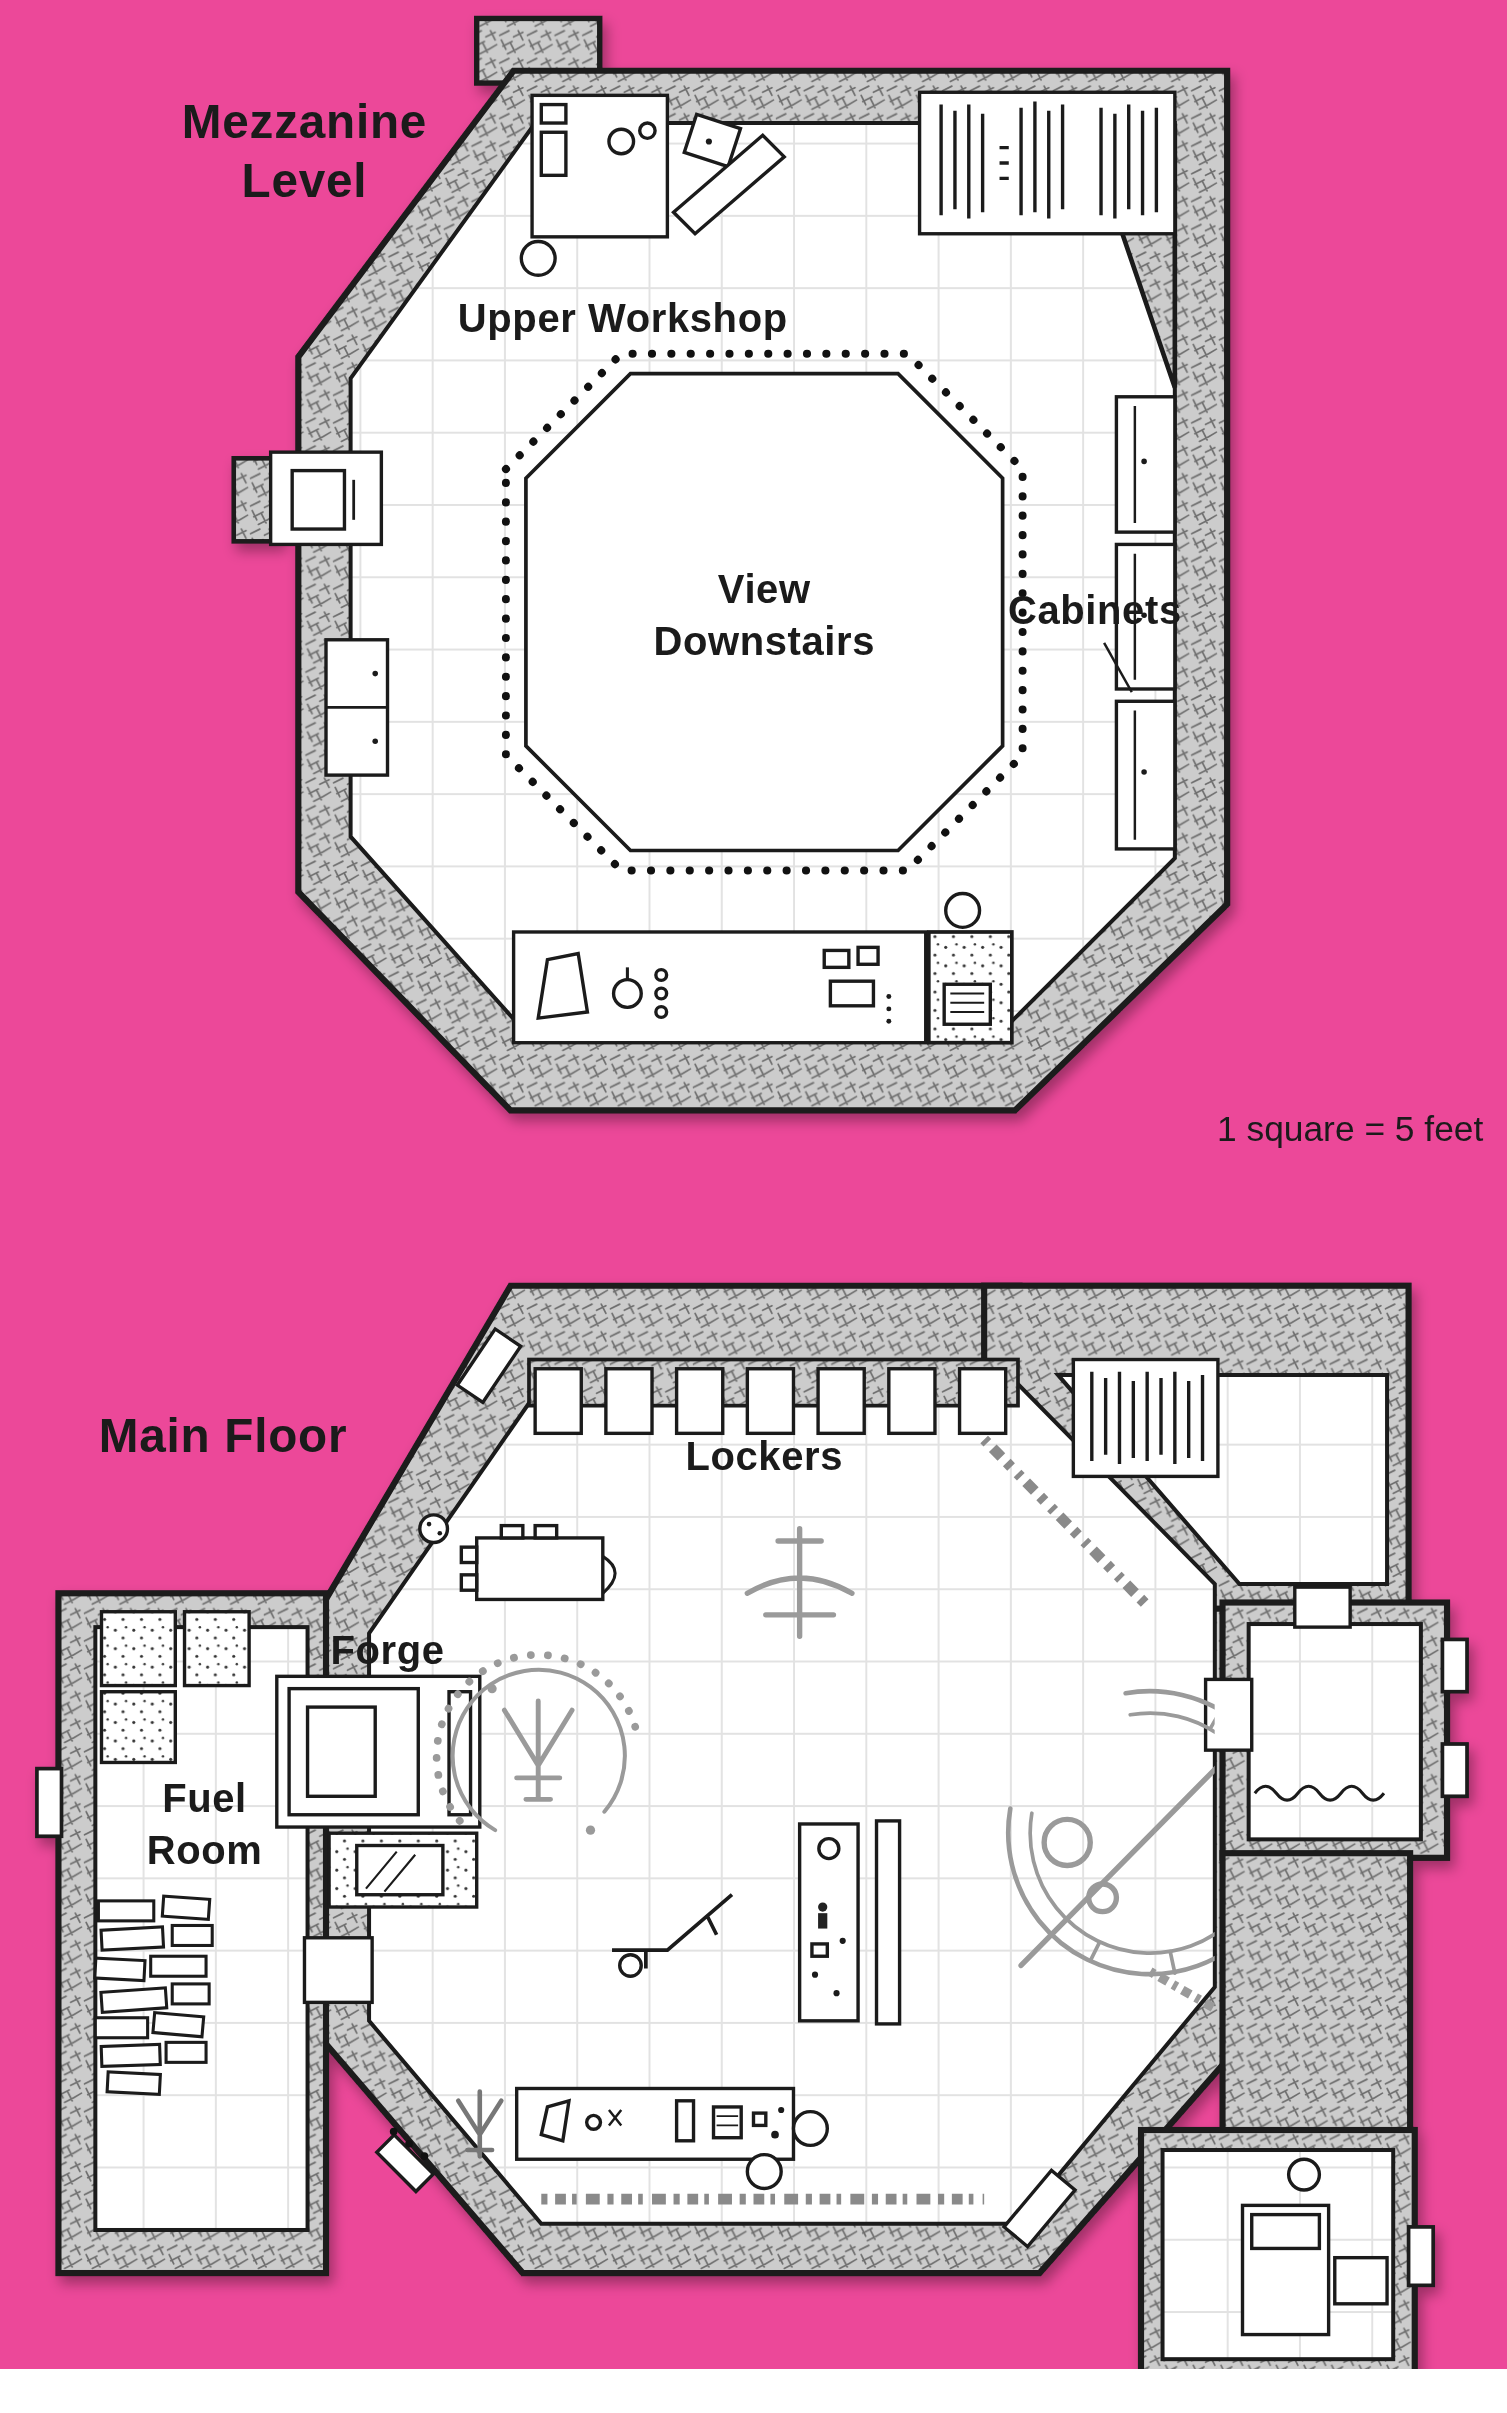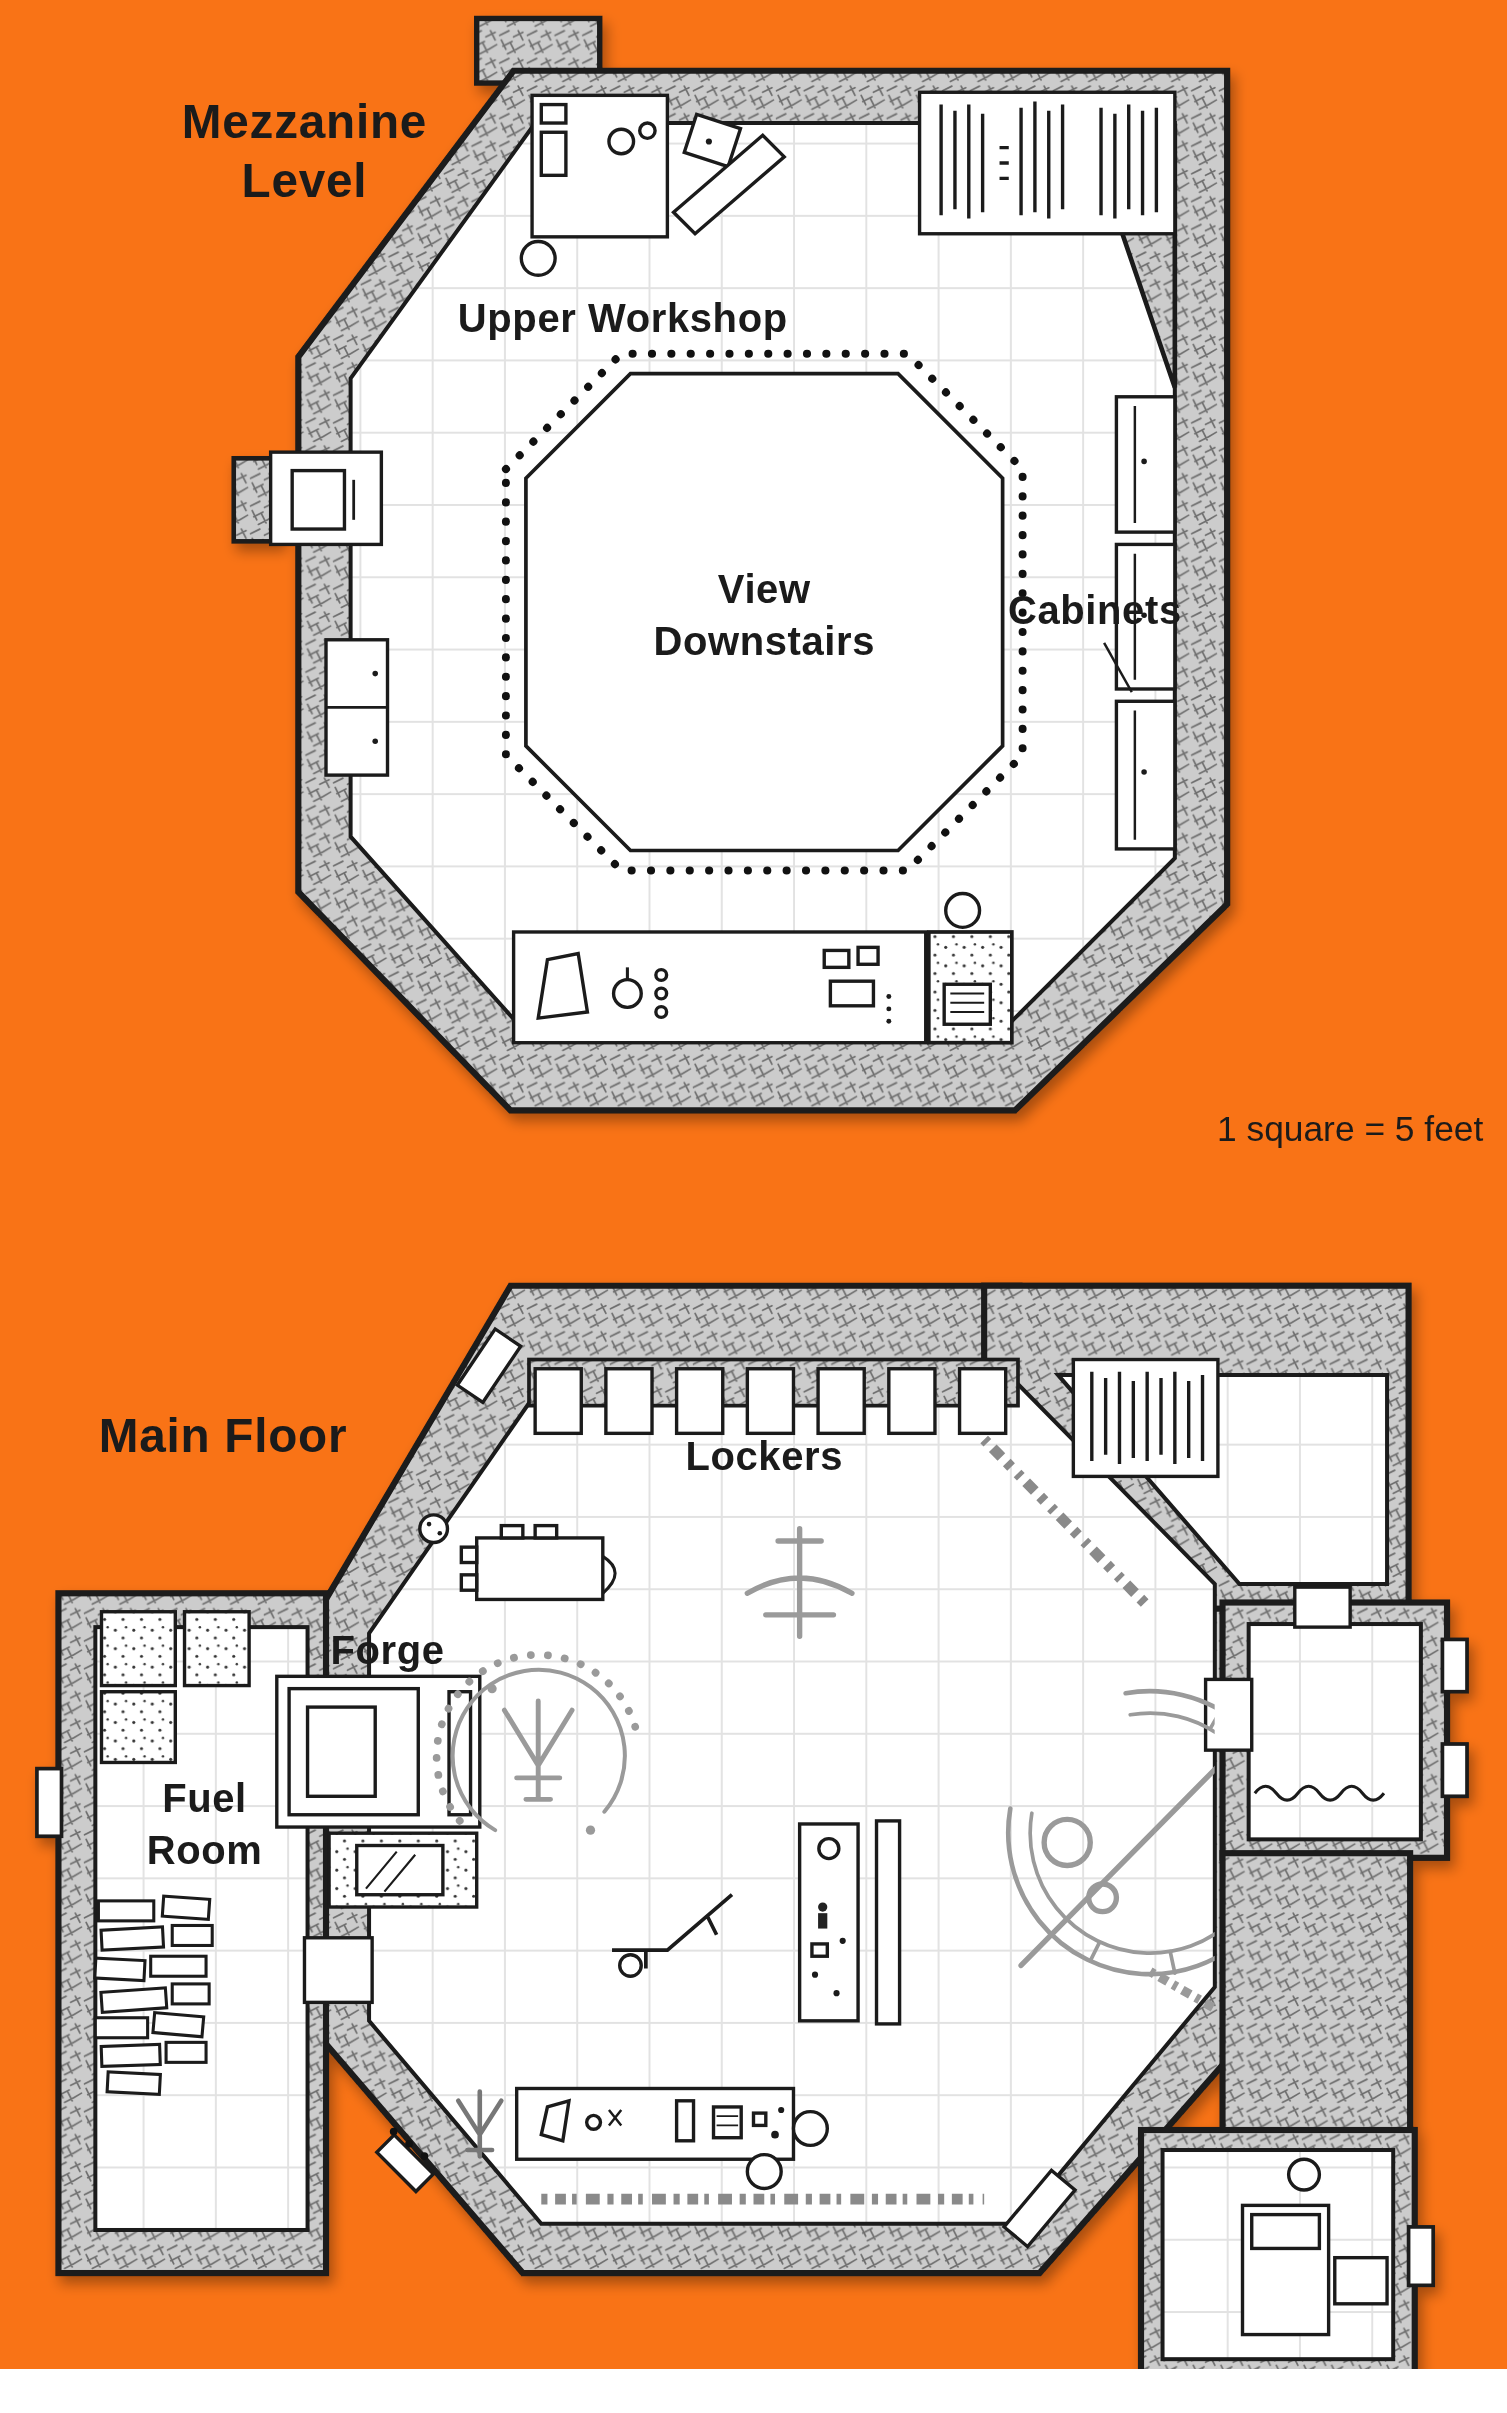--- a/index.html
+++ b/index.html
@@ -1,16 +1,16 @@
 <!DOCTYPE html>
 <html style="font-size:9.7px"><head>
 <meta charset="utf-8">
 <style>
   html,body{margin:0;padding:0;background:#ffffff;}
-  .page{position:relative;width:1507px;height:2369px;background:#f97316;overflow:hidden;}
+  .page{position:relative;width:1507px;height:2369px;background:#ec4899;overflow:hidden;}
   .page svg{display:block;width:1507px;height:2413px;}
   .map-title{font:600 31px "Liberation Sans",sans-serif;fill:#1b1b1b;letter-spacing:.5px;}
   .room-label{font:600 26px "Liberation Sans",sans-serif;fill:#1b1b1b;letter-spacing:.4px;}
   .scale-label{font:400 23px "Liberation Sans",sans-serif;fill:#1b1b1b;}
   .ink{stroke:#1b1b1b;fill:none;}
   .furn{fill:#ffffff;stroke:#1b1b1b;stroke-width:2.2;}
   .glyph{stroke:#9a9a9a;fill:none;stroke-linecap:round;}
 </style>
 </head>
 <body>

